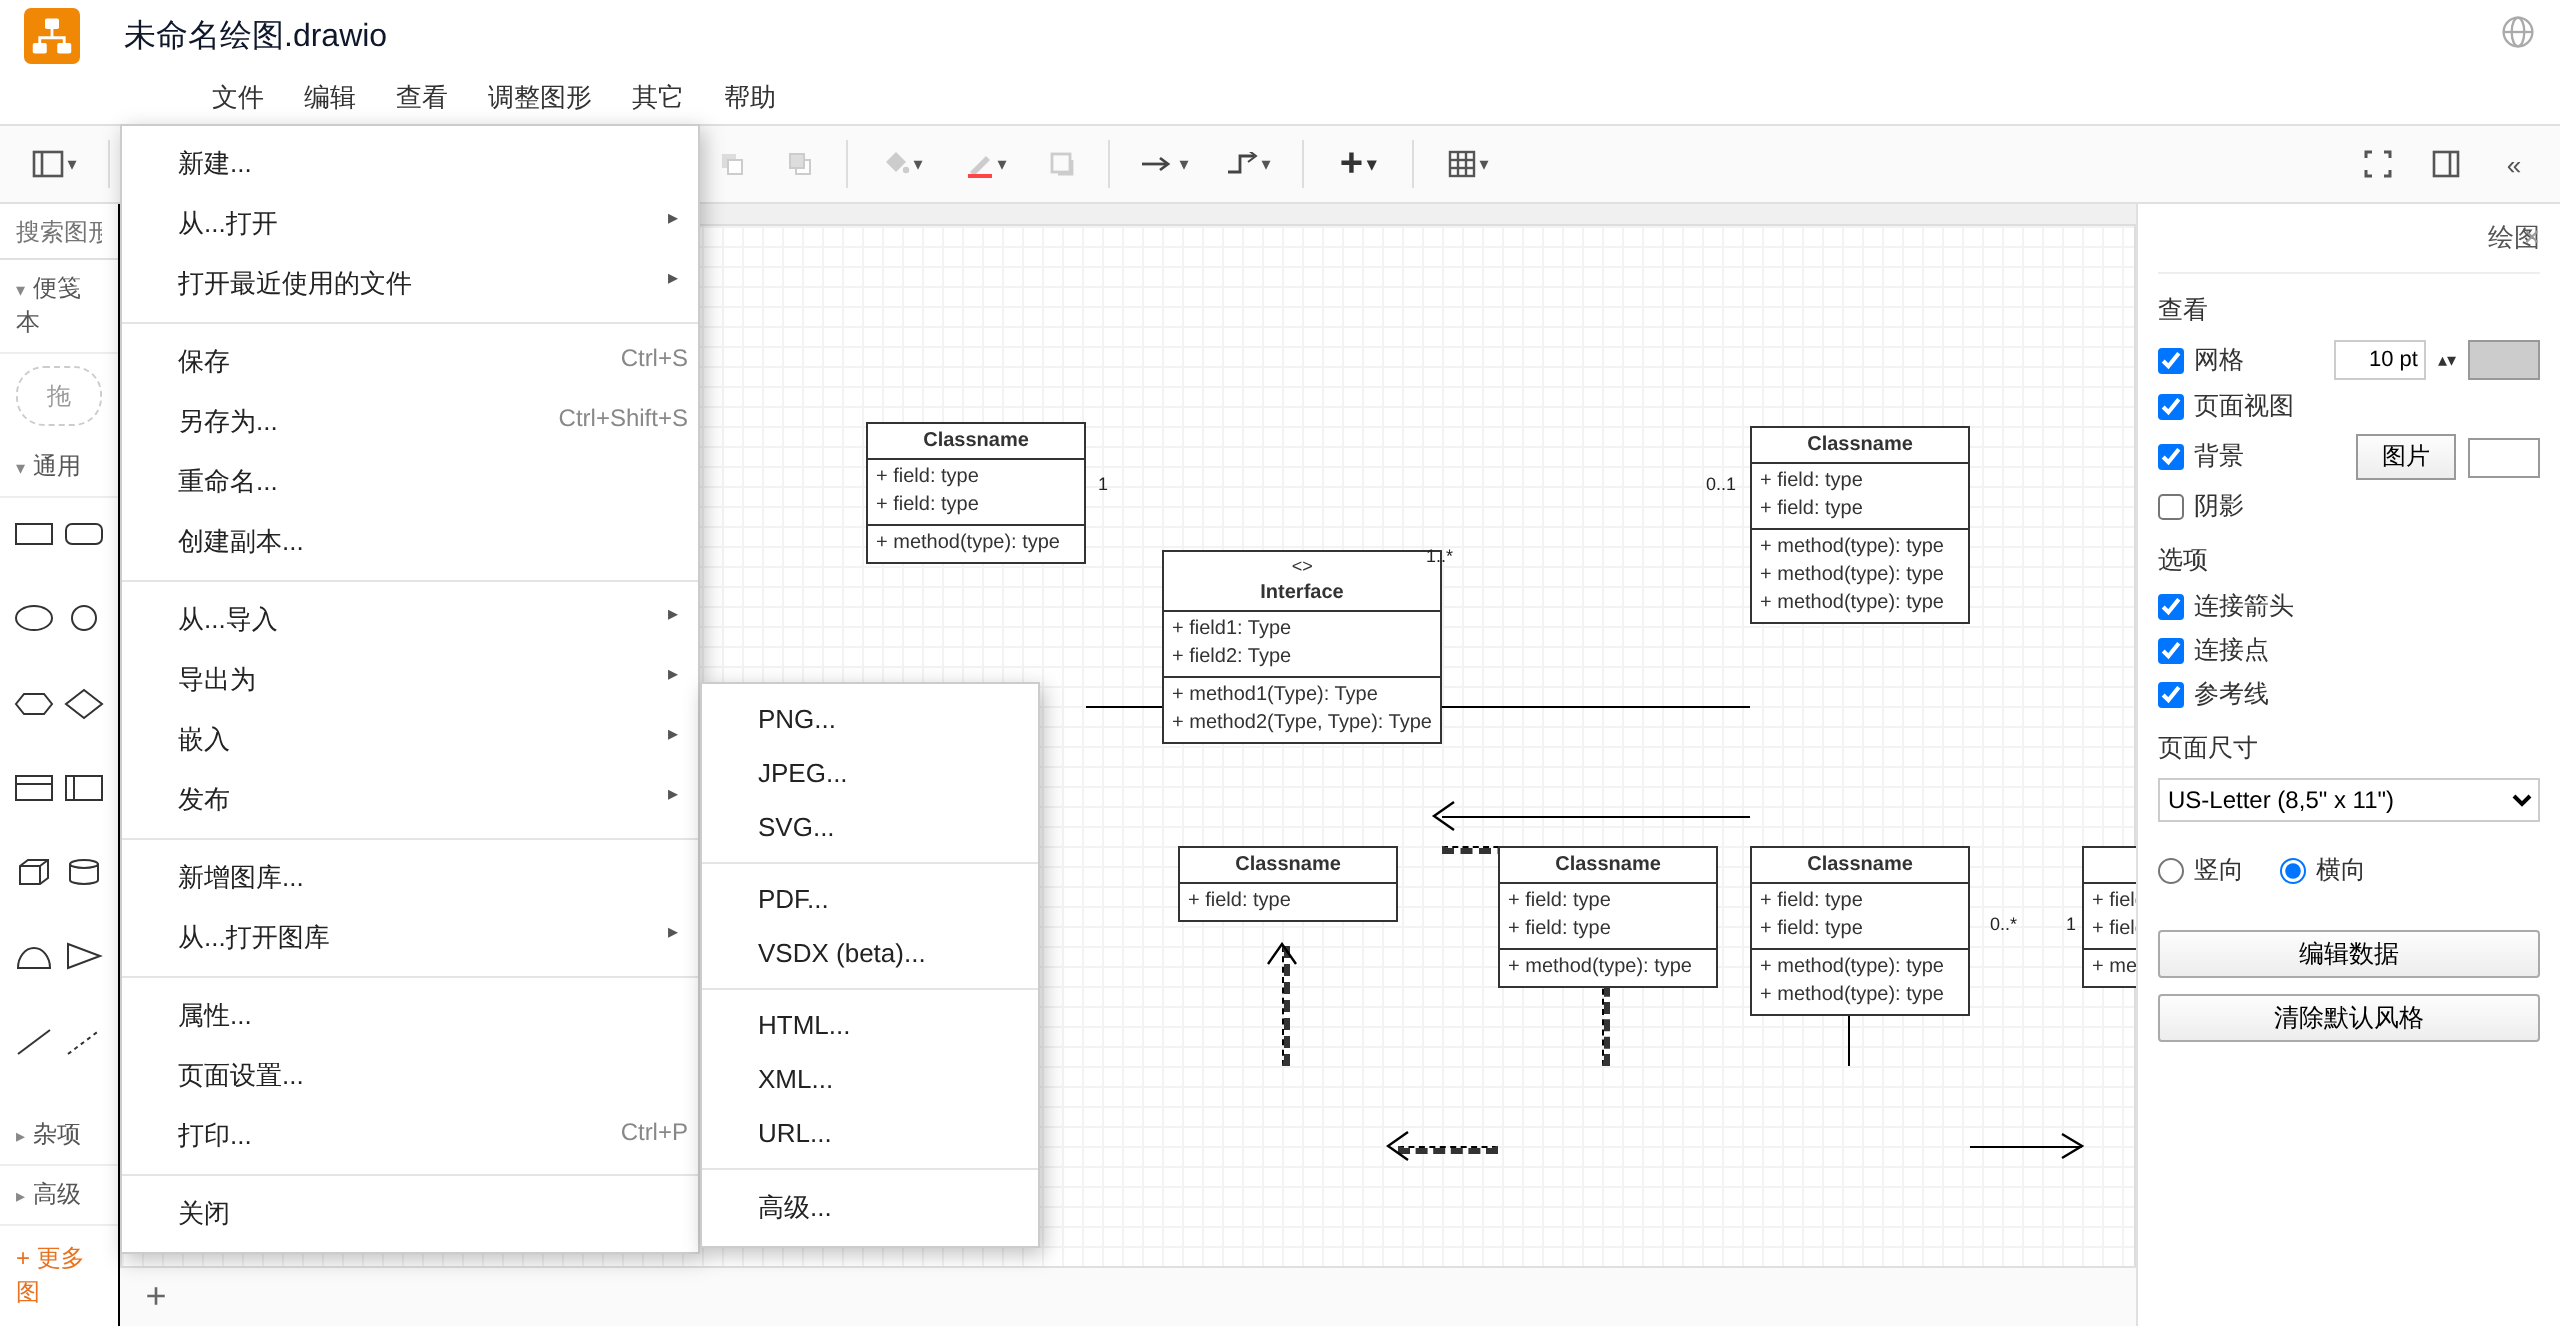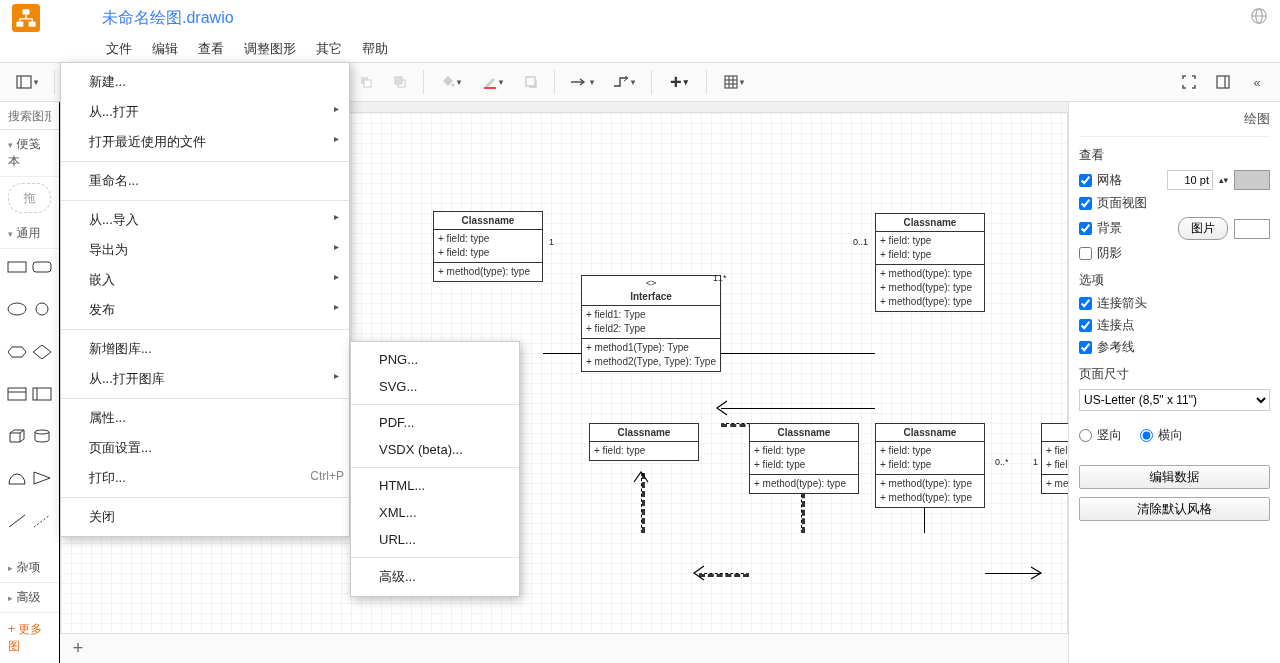--- a/index.html
+++ b/index.html
@@ -2,21 +2,21 @@
 <html><head>
 <meta charset="utf-8">
 <style>
 * { box-sizing: border-box; margin: 0; padding: 0; font-family: "Helvetica Neue", Arial, sans-serif; }
 body { width: 1280px; height: 663px; overflow: hidden; background: #fff; font-size: 13px; color: #333; position: relative; }
 
 
 .titlebar { display: flex; align-items: center; height: 36px; padding: 0 8px; }
 .logo { width: 36px; height: 36px; display: flex; align-items: center; justify-content: center; margin-right: 18px; }
 .logo svg { width: 28px; height: 28px; }
-.title-text { font-size: 16px; color: #3b82f6; flex: 1; margin-left: 40px; }
+.title-text { font-size: 16px; color: #0f172a; flex: 1; }
 .globe-icon { color: #888; margin-left: auto; font-size: 18px; padding: 4px; }
 
 
 .menubar { display: flex; height: 26px; padding-left: 96px; gap: 0; align-items: center; }
 .menubar .menu-item { padding: 4px 10px; font-size: 13px; cursor: pointer; color: #333; }
 
 
 .toolbar { height: 40px; border-top: 1px solid #e0e0e0; border-bottom: 1px solid #e0e0e0; display: flex; align-items: center; padding: 0 8px; gap: 4px; background: #fafafa; }
 .tb-btn { width: 30px; height: 30px; display: flex; align-items: center; justify-content: center; color: #555; border-radius: 2px; }
 .tb-btn.dd { width: 38px; position: relative; }
@@ -66,21 +66,21 @@
 .right-panel { width: 212px; border-left: 1px solid #e0e0e0; padding: 8px 10px; font-size: 12.5px; background: #fff; overflow-y: auto; }
 .rp-header { display: flex; align-items: center; justify-content: flex-end; position: relative; padding-bottom: 8px; border-bottom: 1px solid #eee; margin-bottom: 10px; }
 .rp-header .rp-title { font-size: 13px; color: #555; }
 .rp-header .rp-close { position: absolute; right: 0; top: 0; font-size: 14px; color: #999; cursor: pointer; }
 .rp-section-title { font-size: 12.5px; color: #333; margin: 10px 0 6px; }
 .rp-row { display: flex; align-items: center; margin: 5px 0; gap: 6px; }
 .rp-row label { display: flex; align-items: center; gap: 5px; font-size: 12.5px; }
 .rp-row input[type=checkbox], .rp-row input[type=radio] { width: 13px; height: 13px; }
 .rp-input { width: 44px; height: 20px; border: 1px solid #ccc; font-size: 11px; text-align: right; padding: 0 3px; }
 .rp-swatch { flex: 1; height: 20px; border: 1px solid #999; background: #fff; min-width: 36px; }
-.rp-btn-small { border: 1px solid #999; background: linear-gradient(#fdfdfd,#ededed); padding: 2px 12px; font-size: 12px; border-radius: 10px; cursor: pointer; }
+.rp-btn-small { border: 1px solid #999; background: linear-gradient(#fdfdfd,#ededed); padding: 2px 12px; font-size: 12px; border-radius: 0; cursor: pointer; }
 .rp-select { width: 100%; height: 22px; border: 1px solid #ccc; font-size: 12px; background: #fff; }
 .rp-btn-full { width: 100%; height: 24px; border: 1px solid #aaa; background: linear-gradient(#fdfdfd,#ededed); font-size: 12.5px; border-radius: 2px; margin: 4px 0; cursor: pointer; }
 
 
 .dropdown { position: absolute; background: #fff; border: 1px solid #ccc; box-shadow: 2px 3px 10px rgba(0,0,0,0.25); z-index: 100; padding: 4px 0; }
 .dd-item { display: flex; align-items: flex-start; padding: 6px 5px 6px 28px; font-size: 13px; color: #222; cursor: pointer; min-width: 100px; position: relative; }
 .dd-item.has-sub::after { content: '▸'; position: absolute; right: 10px; font-size: 10px; color: #555; }
 .dd-item .shortcut { margin-left: auto; color: #888; font-size: 12px; padding-left: 30px; }
 .dd-sep { height: 1px; background: #e4e4e4; margin: 4px 0; }
 
@@ -522,21 +522,32 @@
       <span>新建...</span>
     </div>
     <div class="dd-item has-sub">
       <span>从...打开</span>
     </div>
     <div class="dd-item has-sub">
       <span>打开最近使用的文件</span>
     </div>
     <div class="dd-sep"></div>
     <div class="dd-item">
+      <span>保存</span>
+      <span class="shortcut">Ctrl+S</span>
+    </div>
+    <div class="dd-item">
+      <span>另存为...</span>
+      <span class="shortcut">Ctrl+Shift+S</span>
+    </div>
+    <div class="dd-item">
       <span>重命名...</span>
+    </div>
+    <div class="dd-item">
+      <span>创建副本...</span>
     </div>
     <div class="dd-sep"></div>
     <div class="dd-item has-sub">
       <span>从...导入</span>
     </div>
     <div class="dd-item has-sub">
       <span>导出为</span>
     </div>
     <div class="dd-item has-sub">
       <span>嵌入</span>
@@ -563,20 +574,21 @@
       <span class="shortcut">Ctrl+P</span>
     </div>
     <div class="dd-sep"></div>
     <div class="dd-item">
       <span>关闭</span>
     </div>
   </div>
 
 <div class="dropdown" id="export-dropdown" style="left:350px; top:341px; width:170px;">
     <div class="dd-item">PNG...</div>
+    <div class="dd-item">JPEG...</div>
     <div class="dd-item">SVG...</div>
     <div class="dd-sep"></div>
     <div class="dd-item">PDF...</div>
     <div class="dd-item">VSDX (beta)...</div>
     <div class="dd-sep"></div>
     <div class="dd-item">HTML...</div>
     <div class="dd-item">XML...</div>
     <div class="dd-item">URL...</div>
     <div class="dd-sep"></div>
     <div class="dd-item">高级...</div>

